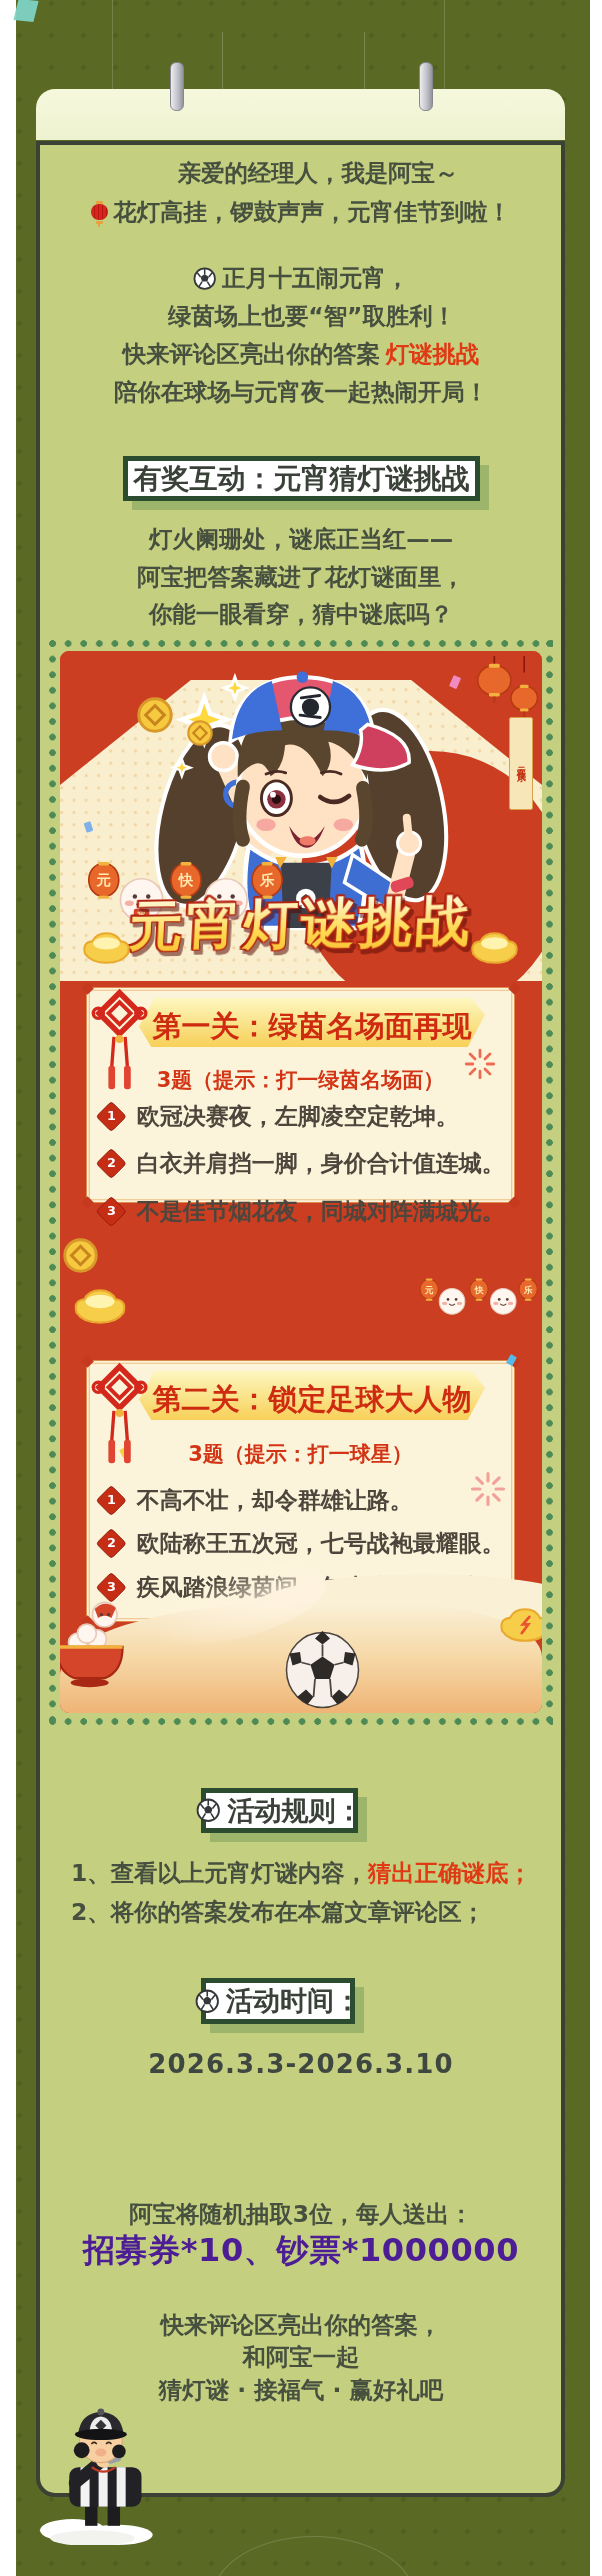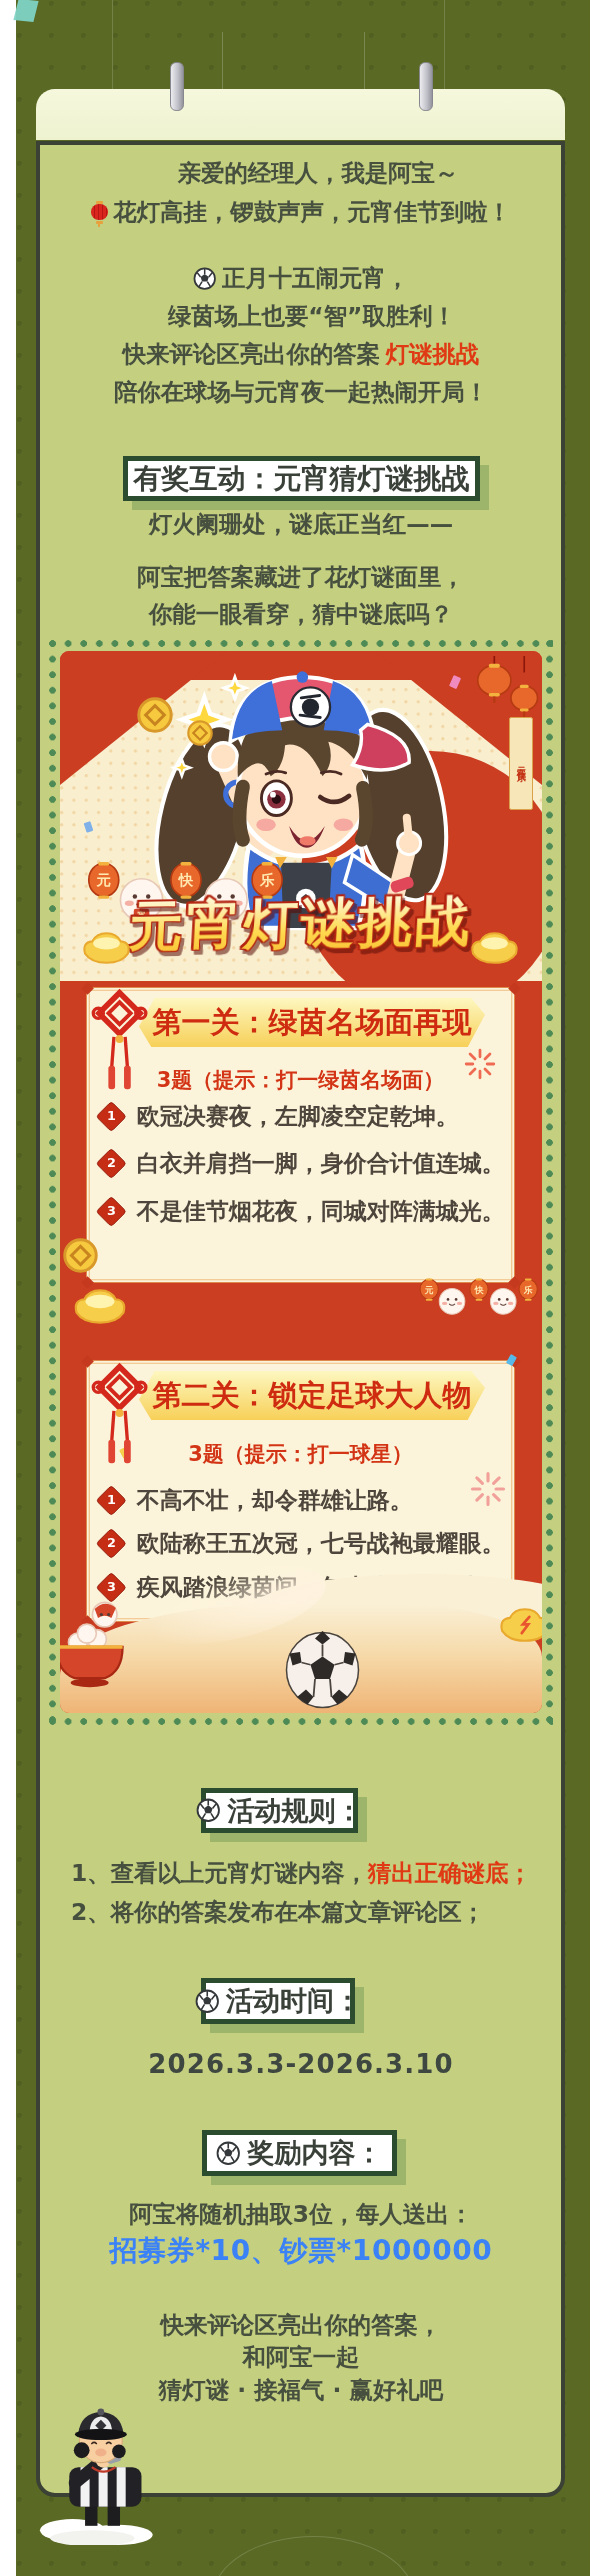--- a/index.html
+++ b/index.html
@@ -59,21 +59,21 @@
     background:linear-gradient(180deg,#fff6cf 15%,#ffd94e 60%,#f8b92e);-webkit-background-clip:text;background-clip:text;
     -webkit-text-fill-color:transparent;
     filter:drop-shadow(1.7px 0 0 #b3230f) drop-shadow(-1.7px 0 0 #b3230f) drop-shadow(0 1.7px 0 #b3230f)
            drop-shadow(0 -1.7px 0 #b3230f) drop-shadow(3.3px 4.5px 0 rgba(90,10,5,.55));}
   .card{position:absolute;left:26px;width:429px;background:#fcf4da;border:1.7px solid #dd8a4c;
     border-radius:4.5px;box-sizing:border-box;box-shadow:inset 0 0 0 1.7px #fcf4da, inset 0 0 0 2.8px #eebd80;z-index:10;}
   .corner{position:absolute;width:9px;height:9px;background:#c53a1e;transform:rotate(45deg);}
   .ribbon{position:absolute;left:79px;width:346px;height:49px;z-index:12;
     background:linear-gradient(180deg,#fdf7c0,#f7d058);
     clip-path:polygon(15.6px 0,96% 0,100% 34%,95% 100%,12.3px 100%,0 58%);
-    display:flex;align-items:center;justify-content:center;
+    display:flex;align-items:flex-end;justify-content:center;
     font-size:29px;font-weight:900;color:#ce2b10;white-space:nowrap;
     filter:drop-shadow(0 3.3px 0 rgba(150,40,10,.35));}
   .hint{position:absolute;left:0;width:100%;text-align:center;font-size:21px;font-weight:700;
     color:#d23415;white-space:nowrap;}
   .riddle{position:absolute;left:11px;height:29px;display:flex;align-items:center;gap:12.3px;white-space:nowrap;}
   .dia{width:24.5px;height:24.5px;background:#c62d15;border:1.7px solid #8c1709;border-radius:4.5px;
     transform:rotate(45deg) scale(.82);display:flex;align-items:center;justify-content:center;flex:0 0 auto;}
   .dia span{transform:rotate(-45deg);color:#fff;font-size:15.6px;font-weight:800;}
   .rtext{font-size:23px;font-weight:700;color:#4e463c;}
   .wave{position:absolute;left:0;bottom:0;width:482px;height:109px;z-index:11;
@@ -85,21 +85,21 @@
     background:radial-gradient(ellipse at 85% 60%,rgba(255,243,224,.95),rgba(255,243,224,0) 70%);
     border-radius:50%;transform:rotate(-14deg);}
   .burst{position:absolute;z-index:12;}
   .confetti{position:absolute;z-index:12;border-radius:1.1px;}
   .vribbon{position:absolute;z-index:12;background:#f6e6b8;border:1.1px solid #d9a24a;border-radius:2.2px;
     writing-mode:vertical-rl;font-size:9px;font-weight:700;color:#c43415;letter-spacing:2.2px;
     display:flex;align-items:center;justify-content:center;padding:3.3px 1.1px;}
   
   .rule-line{position:absolute;left:71px;width:485px;font-size:23.4px;line-height:29px;font-weight:600;
     color:#47503f;white-space:nowrap;z-index:8;}
-  .prize{font-size:28px;font-weight:800;color:#3b82f6;letter-spacing:0.6px;}
+  .prize{font-size:32px;font-weight:800;color:#4c1d95;letter-spacing:0.6px;}
   .date{font-size:26px;font-weight:600;color:#3f4840;letter-spacing:1.1px;}
   svg{display:block;}
 </style>
 </head>
 <body>
 
 <div id="canvas">
 
   <div class="field">
     <div class="field-dots"></div>
@@ -145,21 +145,21 @@
       <span class="accent">灯谜挑战</span>
   </div>
   <div class="line" style="top:378px;">
     <span>陪你在球场与元宵夜一起热闹开局！</span>
   </div>
 
   <div class="badge" style="left:123px;top:456px;width:357px;height:45px;font-size:28px;">
     <span>有奖互动：元宵猜灯谜挑战</span>
   </div>
 
-  <div class="line" style="top:510px;align-items:center;">
+  <div class="line" style="top:525px;align-items:center;">
       <span>灯火阑珊处，谜底正当红——</span>
     </div>
   <div class="line" style="top:563px;">
       <span>阿宝把答案藏进了花灯谜面里，</span>
     </div>
   <div class="line" style="top:600px;">
       <span>你能一眼看穿，猜中谜底吗？</span>
     </div>
 
   <div class="dotframe">
@@ -297,21 +297,21 @@
 
     <svg style="position:absolute;left:21px;top:279px;z-index:12;" width="51" height="36" viewBox="0 0 100 70">
       <path d="M8 46 Q2 24 22 22 Q30 6 50 6 Q70 6 78 22 Q98 24 92 46 Q80 64 50 64 Q20 64 8 46 Z" fill="#f7ce4a" stroke="#e9a92e" stroke-width="4"></path>
       <ellipse cx="50" cy="26" rx="26" ry="12" fill="#fff3b0"></ellipse>
     </svg>
     <svg style="position:absolute;left:409px;top:279px;z-index:12;" width="51" height="36" viewBox="0 0 100 70">
       <path d="M8 46 Q2 24 22 22 Q30 6 50 6 Q70 6 78 22 Q98 24 92 46 Q80 64 50 64 Q20 64 8 46 Z" fill="#f7ce4a" stroke="#e9a92e" stroke-width="4"></path>
       <ellipse cx="50" cy="26" rx="26" ry="12" fill="#fff3b0"></ellipse>
     </svg>
 
-    <div class="card" style="top:336px;height:296px;">
+    <div class="card" style="top:336px;height:216px;">
       <div class="corner" style="left:-4.5px;top:-4.5px;"></div>
         <div class="corner" style="right:-4.5px;top:-4.5px;"></div>
       <div class="corner" style="left:-4.5px;bottom:-4.5px;"></div>
         <div class="corner" style="right:-4.5px;bottom:-4.5px;"></div>
       <div class="hint" style="top:78px;">3题（提示：打一绿茵名场面）</div>
       <div class="riddle" style="top:114px;">
         <div class="dia">
             <span>1</span>
           </div>
         <div class="rtext">欧冠决赛夜，左脚凌空定乾坤。</div>
@@ -497,28 +497,20 @@
       <circle cx="20" cy="20" r="17.5" fill="#fff" stroke="#34383a" stroke-width="3"></circle>
       <polygon points="20,12 27,17 24.5,25 15.5,25 13,17" fill="#34383a"></polygon>
       <path d="M20 2.5v9.5 M7 9.5l6 7.5 M33 9.5l-6 7.5 M10 34l5.5-9 M30 34l-5.5-9" stroke="#34383a" stroke-width="2.6" fill="none"></path>
     </svg>
     <span>活动时间：</span>
   </div>
   <div class="line date" style="top:2050px;">
     <span>2026.3.3-2026.3.10</span>
   </div>
 
-  <div class="badge" style="left:202px;top:2130px;width:195px;height:46px;font-size:27px;">
-    <svg class="ball-ic" width="24.5" height="24.5" viewBox="0 0 40 40">
-      <circle cx="20" cy="20" r="17.5" fill="#fff" stroke="#34383a" stroke-width="3"></circle>
-      <polygon points="20,12 27,17 24.5,25 15.5,25 13,17" fill="#34383a"></polygon>
-      <path d="M20 2.5v9.5 M7 9.5l6 7.5 M33 9.5l-6 7.5 M10 34l5.5-9 M30 34l-5.5-9" stroke="#34383a" stroke-width="2.6" fill="none"></path>
-    </svg>
-    <span>奖励内容：</span>
-  </div>
   <div class="line" style="top:2200px;">
     <span>阿宝将随机抽取3位，每人送出：</span>
   </div>
   <div class="line prize" style="top:2236px;">
     <span>招募券*10、钞票*1000000</span>
   </div>
 
   <div class="line" style="top:2311px;">
       <span>快来评论区亮出你的答案，</span>
     </div>

